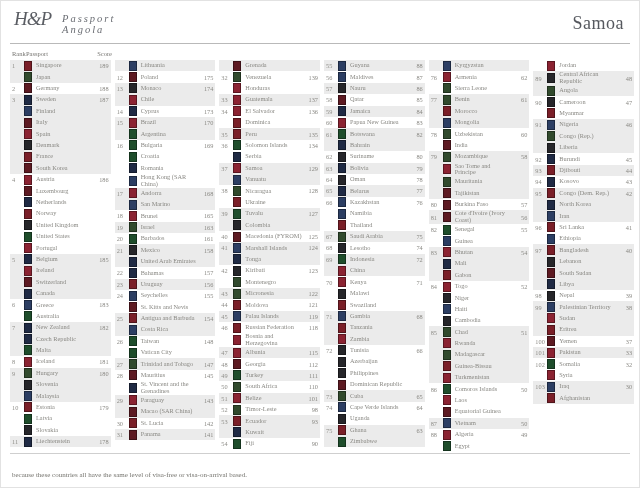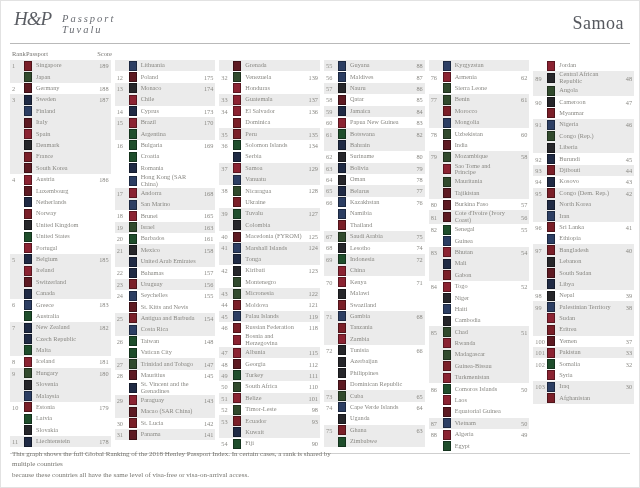--- a/index.html
+++ b/index.html
@@ -41,21 +41,21 @@
 </style>
 </head>
 <body>
 
 <div id="page">
 
   <div id="hdr">
     <div id="logo">
       <span id="monogram">H&amp;P</span>
       <div id="logoText">
-        <div class="l2">Passport Tuvalu</div>
+        <div class="l2">Passport Angola</div>
       </div>
     </div>
     <div id="pageTitle">Samoa</div>
     <div id="hdrRule"></div>
   </div>
 
   <div id="colHead">
     <span class="h-rank">Rank</span>
     <span class="h-pass">Passport</span>
     <span class="h-score">Score</span>
@@ -1480,18 +1480,17 @@
             <span class="nm">Afghanistan</span>
             <span class="sc"></span>
           </div>
         </div>
       </div>
     </div>
 
   <div id="ftrRule"></div>
   <div id="ftr">
     <div id="ftrLeft">
-      <div>This graph shows the full Global Ranking of the 2018 Henley Passport Index. In certain cases, a rank is shared by multiple countries</div>
-      <div>because these countries all have the same level of visa-free or visa-on-arrival access.</div>
+      <div>because these countries all have the same level of visa-free or visa-on-arrival based.</div>
     </div>
   </div>
 
 </div>
 
 </body></html>

